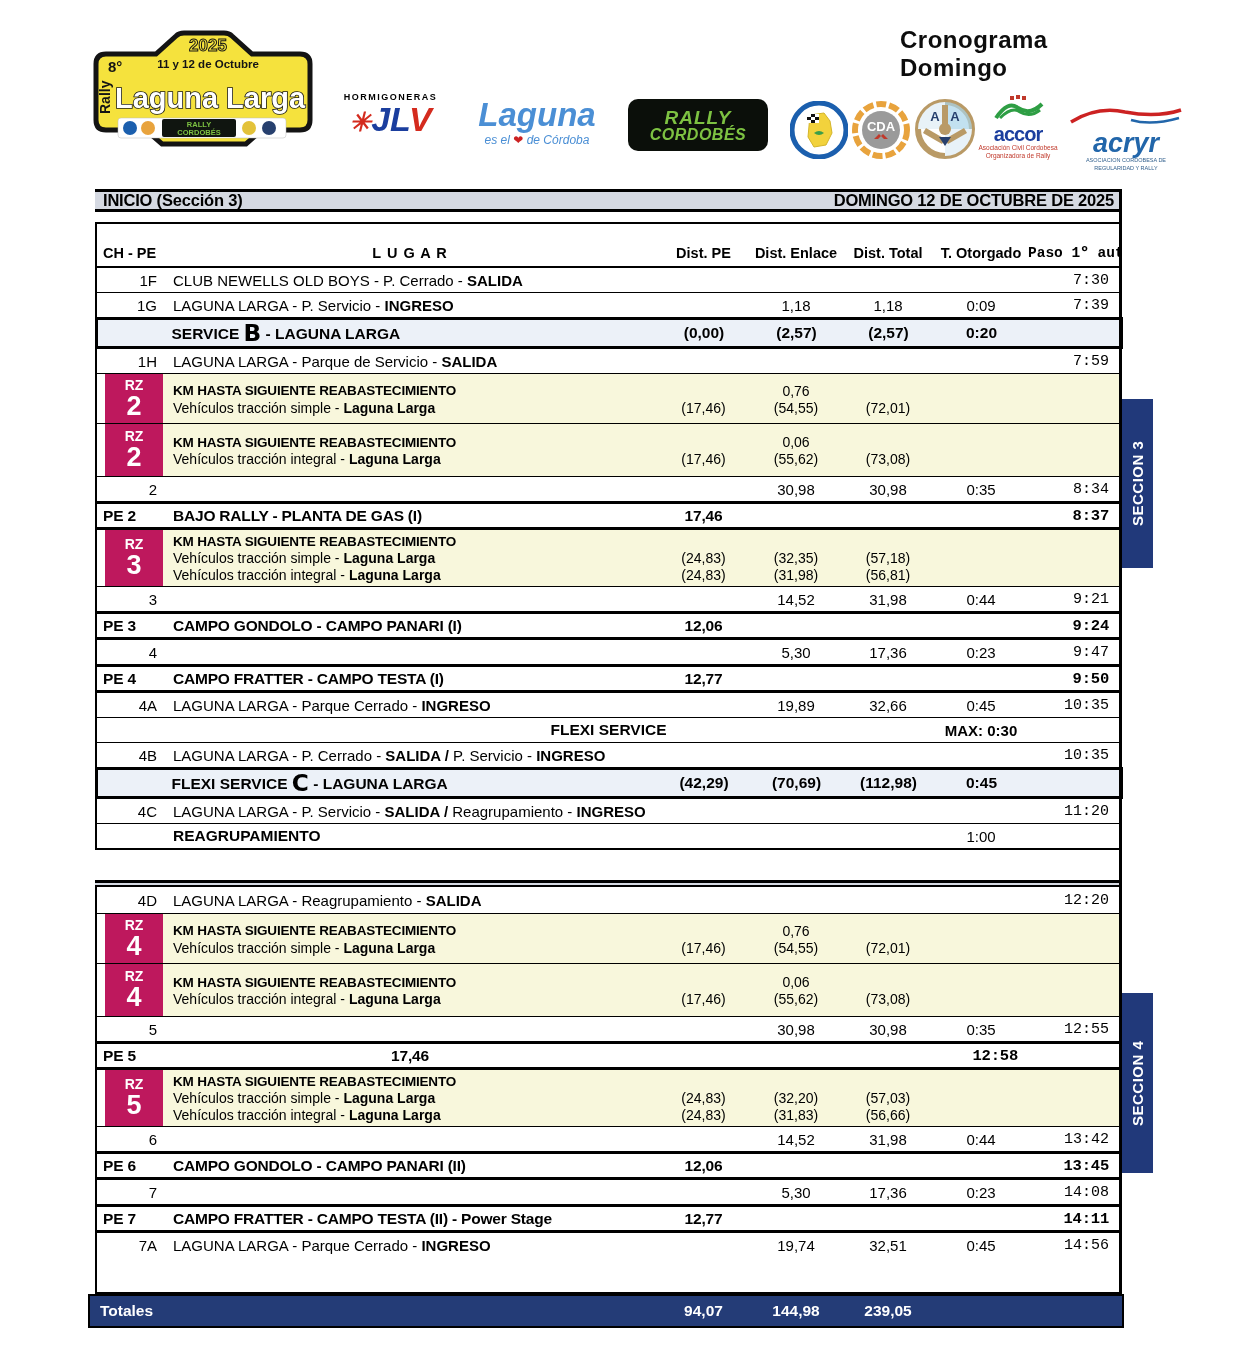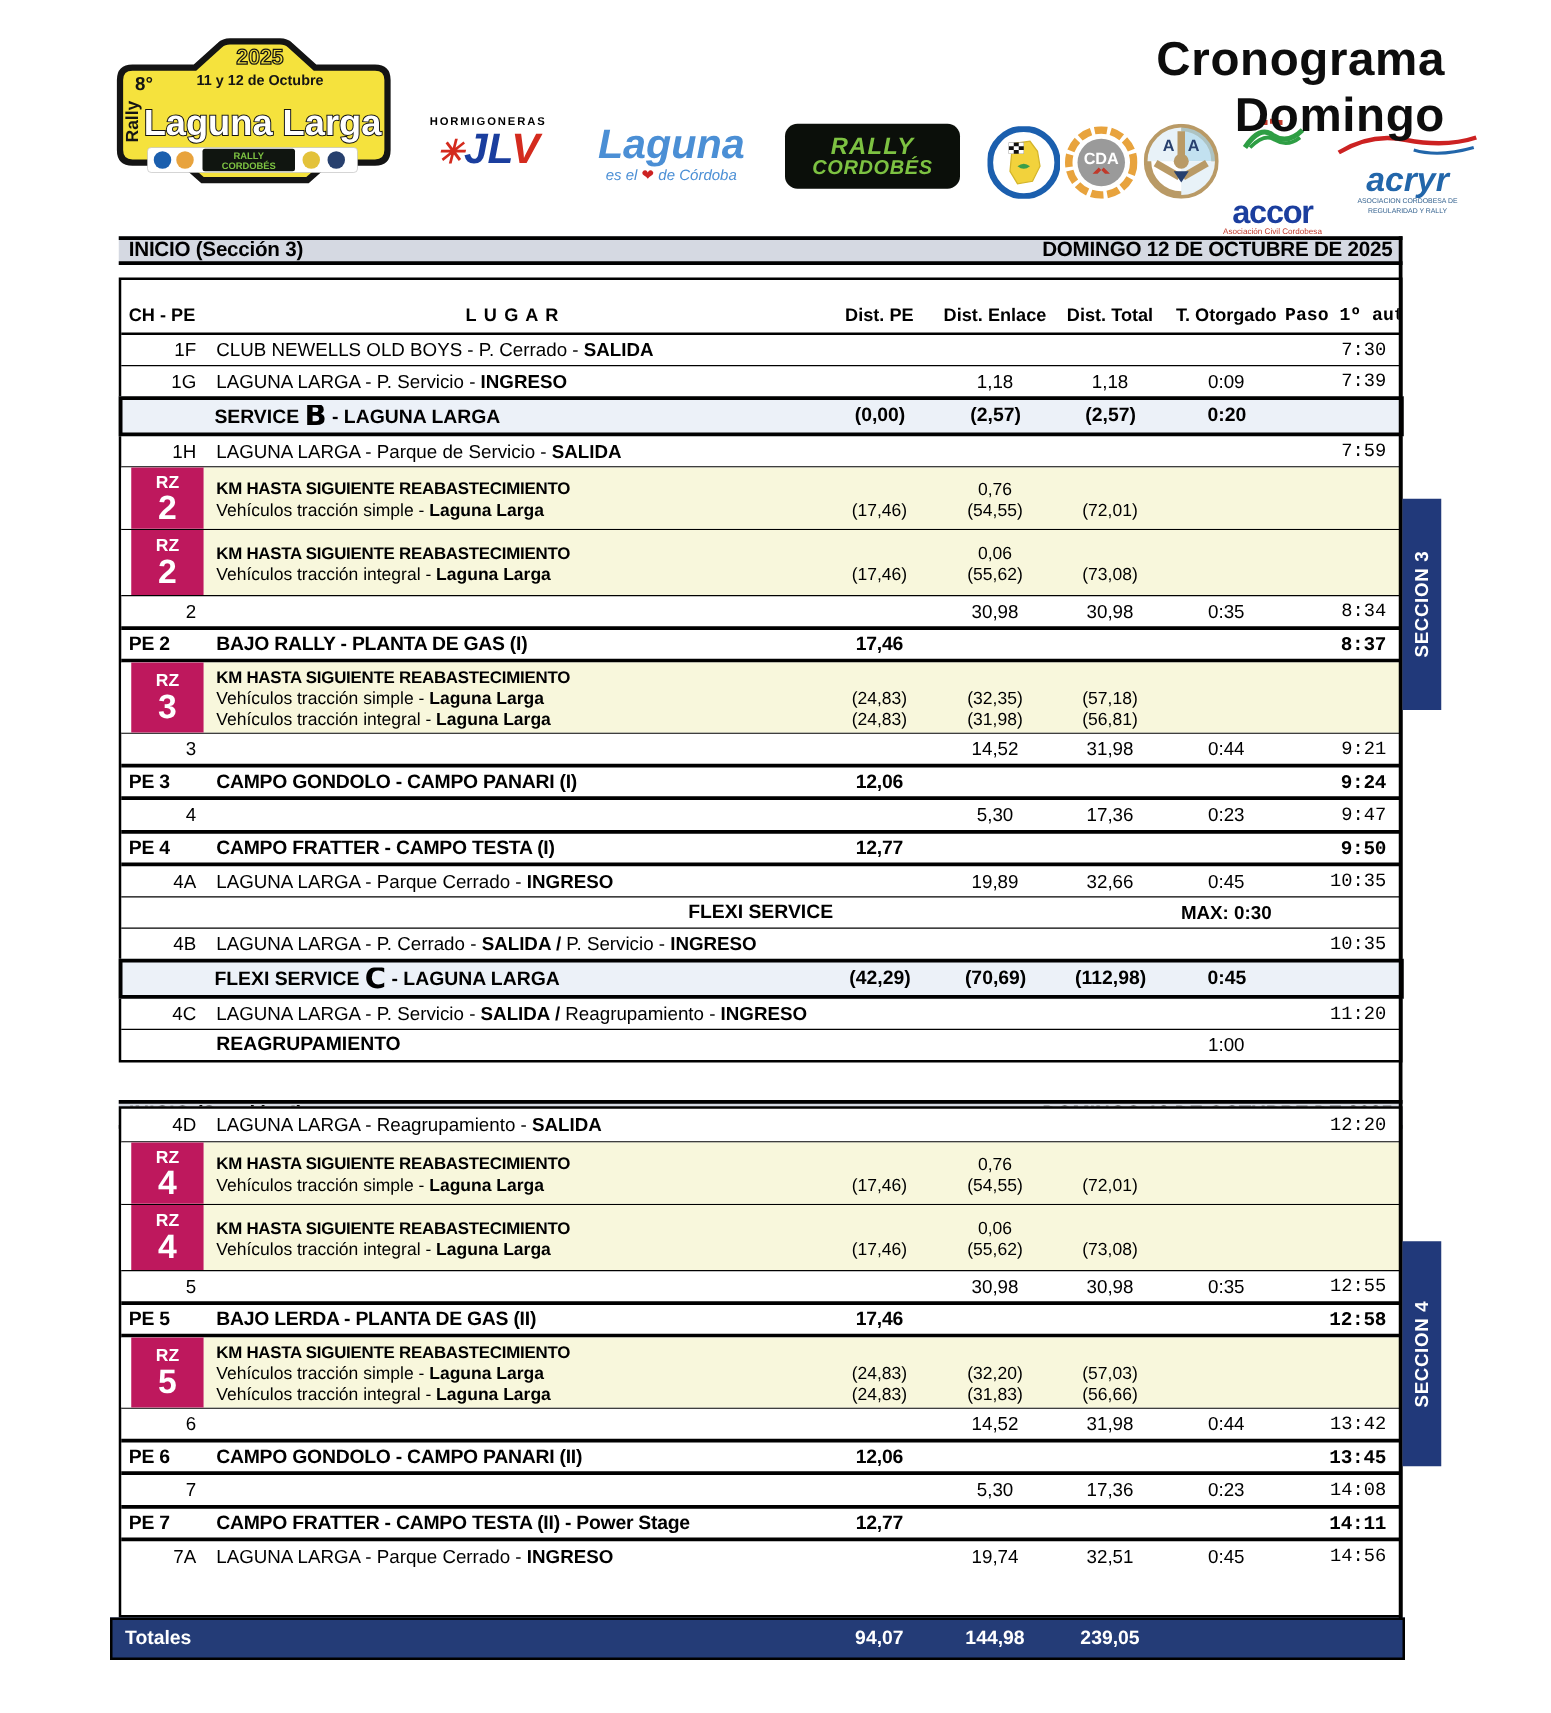--- a/index.html
+++ b/index.html
@@ -1,36 +1,36 @@
 <!DOCTYPE html>
 <html><head>
 <meta charset="utf-8">
 <style>
   html,body{margin:0;padding:0;background:#fff;}
   .page{position:relative;width:1241px;height:1370px;background:#fff;overflow:hidden;
         font-family:"Liberation Sans", sans-serif;color:#000;}
 
   
   .hdr-item{position:absolute;}
-  .title{position:absolute;left:900px;top:26px;width:256px;text-align:right;
-         font-weight:bold;font-size:38px;line-height:1.18;letter-spacing:.5px;color:#0d0d0d;}
+  .title{position:absolute;left:900px;top:26px;width:256px;text-align:left;
+         font-weight:bold;font-size:24px;line-height:1.18;letter-spacing:.5px;color:#0d0d0d;}
   .rcpill{left:628px;top:99px;width:140px;height:52px;background:#0b0f0a;border-radius:10px;
           display:flex;flex-direction:column;align-items:center;justify-content:center;line-height:1;}
   .rcpill .l1{color:#7dc242;font-weight:bold;font-style:italic;font-size:19px;letter-spacing:1px;}
   .rcpill .l2{color:#7dc242;font-weight:bold;font-style:italic;font-size:16px;letter-spacing:.5px;}
   .jlv{left:318px;top:92px;width:145px;text-align:center;}
   .jlv .top{font-size:9px;font-weight:bold;letter-spacing:1.5px;}
   .jlv .big{font-size:34px;font-weight:bold;font-style:italic;line-height:1;}
   .jlv .big .j{color:#1b3e9e}.jlv .big .l{color:#1b3e9e}.jlv .big .v{color:#d42b1e}
   .laguna{left:462px;top:98px;width:150px;text-align:center;}
   .laguna .big{font-size:33px;font-weight:bold;font-style:italic;color:#4b8fd5;line-height:1;}
   .laguna .tag{font-size:12px;font-style:italic;color:#4b8fd5;margin-top:2px;}
   .laguna .tag .heart{color:#cc2222;font-style:normal;}
   .accor{left:968px;top:94px;width:100px;text-align:center;}
-  .accor .big{font-size:26px;font-weight:bold;color:#1b3e9e;letter-spacing:-1px;line-height:1;margin-top:31px;}
+  .accor .big{font-size:20px;font-weight:bold;color:#1b3e9e;letter-spacing:-1px;line-height:1;}
   .accor .tag{font-size:6.5px;color:#c0392b;line-height:1.3;}
   .acryr{left:1066px;top:104px;width:120px;text-align:center;}
   .acryr .big{font-size:27px;font-weight:bold;font-style:italic;color:#2266aa;line-height:1;}
   .acryr .tag{font-size:5.5px;color:#33618e;line-height:1.4;}
 
   
   .bar{position:absolute;left:95px;width:1027px;height:23px;box-sizing:border-box;
        background:#d5d9e2;border-top:3px solid #000;border-bottom:3px solid #000;
        display:flex;align-items:center;justify-content:space-between;padding:0 8px;
        font-weight:bold;font-size:16.5px;letter-spacing:-.2px;}
@@ -537,21 +537,20 @@
       <div class="c lugar"></div>
       <div class="c n"></div>
       <div class="c n">30,98</div>
       <div class="c n">30,98</div>
       <div class="c n">0:35</div>
       <div class="c paso">12:55</div>
     </div>
 
     <div class="row pe">
       <div class="c ch">PE 5</div>
-      <div class="c lugar">BAJO LERDA - PLANTA DE GAS (II)</div>
       <div class="c n">17,46</div>
       <div class="c n"></div>
         <div class="c n"></div>
         <div class="c n"></div>
       <div class="c paso">12:58</div>
     </div>
 
     <div class="rz h56" style="border-top:0">
       <div class="rzcell">
           <div class="rzbox">

